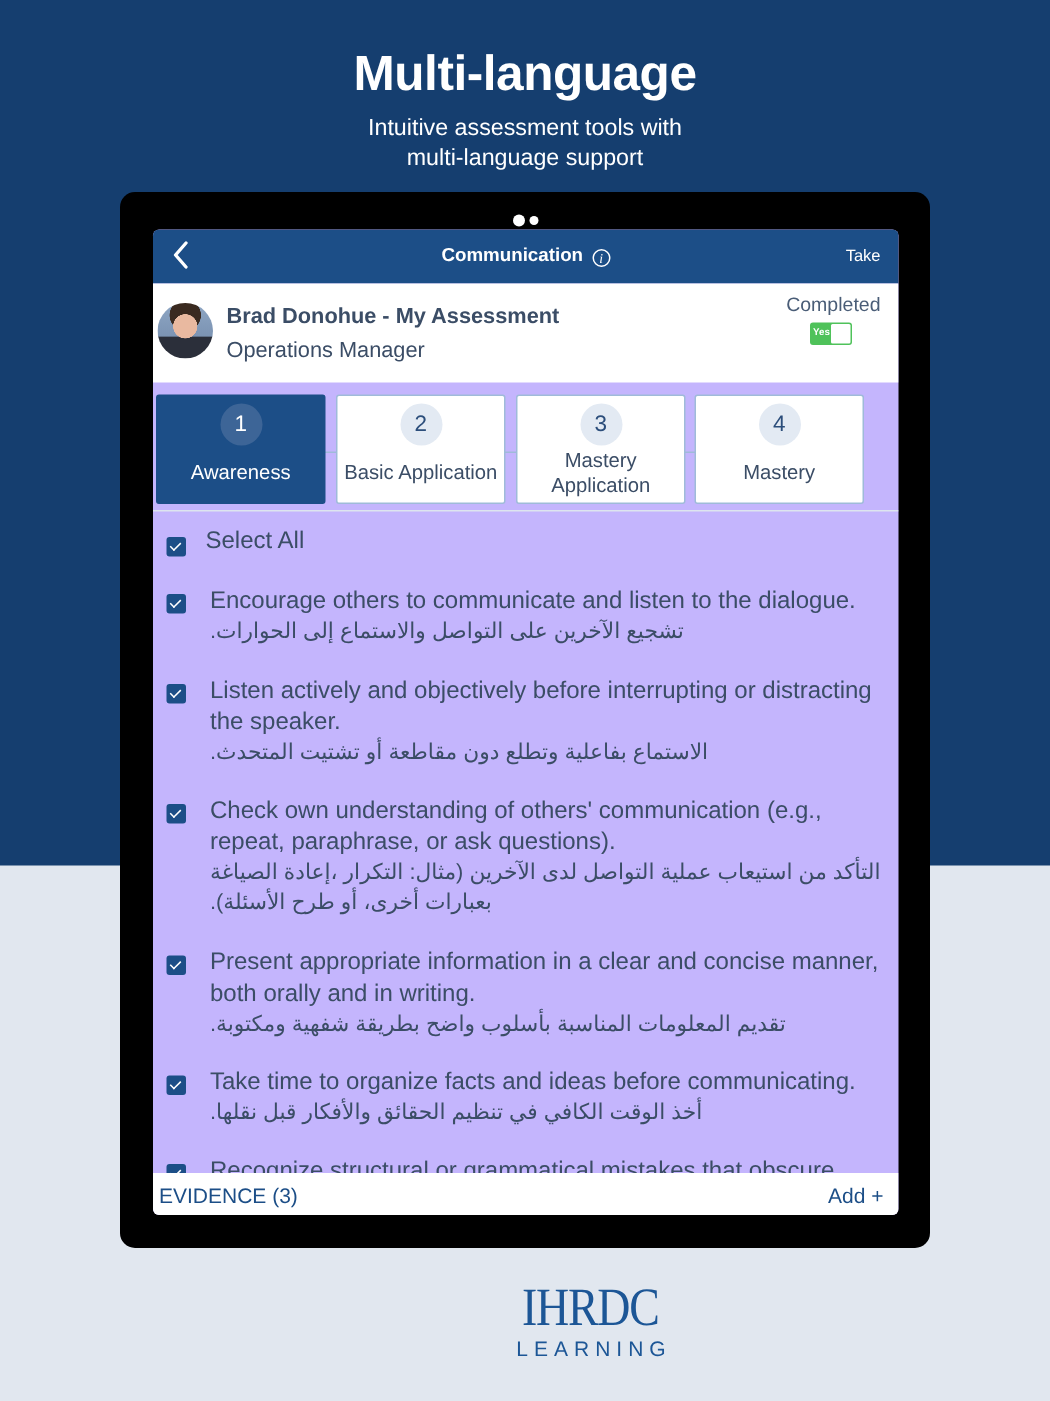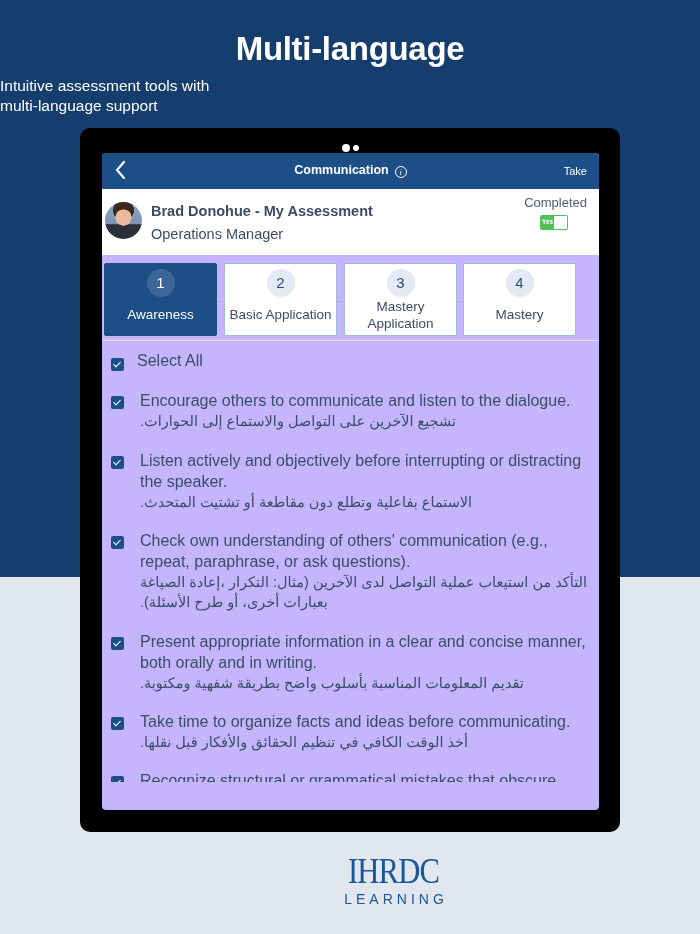--- a/index.html
+++ b/index.html
@@ -13,21 +13,21 @@
     position: absolute; left: 0; top: 0; width: 700px; height: 577px;
     background: #153e6f;
   }
   .hero-title {
     position: absolute; left: 0; width: 700px; top: 30px;
     text-align: center; color: #fff; font-weight: bold; font-size: 33px;
     letter-spacing: -0.3px;
   }
   .hero-sub {
     position: absolute; left: 0; width: 700px; top: 76px;
-    color: #fff; font-size: 15.5px; line-height: 20px;
+    text-align: center; color: #fff; font-size: 15.5px; line-height: 20px;
   }
   .device {
     position: absolute; left: 80px; top: 128px; width: 540px; height: 704px;
     background: #000; border-radius: 10px;
   }
   .cam-dots { position: absolute; top: 10px; left: 0; width: 100%; text-align: center; height: 10px; }
   .cam-dots span { display: inline-block; background: #fff; border-radius: 50%; vertical-align: middle; }
   .cam-dots .d1 { width: 8px; height: 8px; margin-right: 3px; }
   .cam-dots .d2 { width: 6px; height: 6px; }
 
@@ -221,19 +221,23 @@
         <div class="en" style="top:0">Take time to organize facts and ideas before communicating.</div>
         <div class="ar" style="top:21px">أخذ الوقت الكافي في تنظيم الحقائق والأفكار قبل نقلها.</div>
       </div>
 
       <div class="item" style="top:428px">
         <div class="chk" style="top:6px"></div>
         <div class="en" style="top:0">Recognize structural or grammatical mistakes that obscure</div>
       </div>
     </div>
 
+    <div class="footer">
+      <div class="evidence">EVIDENCE (3)</div>
+      <div class="add">Add +</div>
+    </div>
   </div>
 </div>
 
 <div class="logo">
   <div class="brand">IHRDC</div>
   <div class="sub">LEARNING</div>
 </div>
 
 </body></html>

